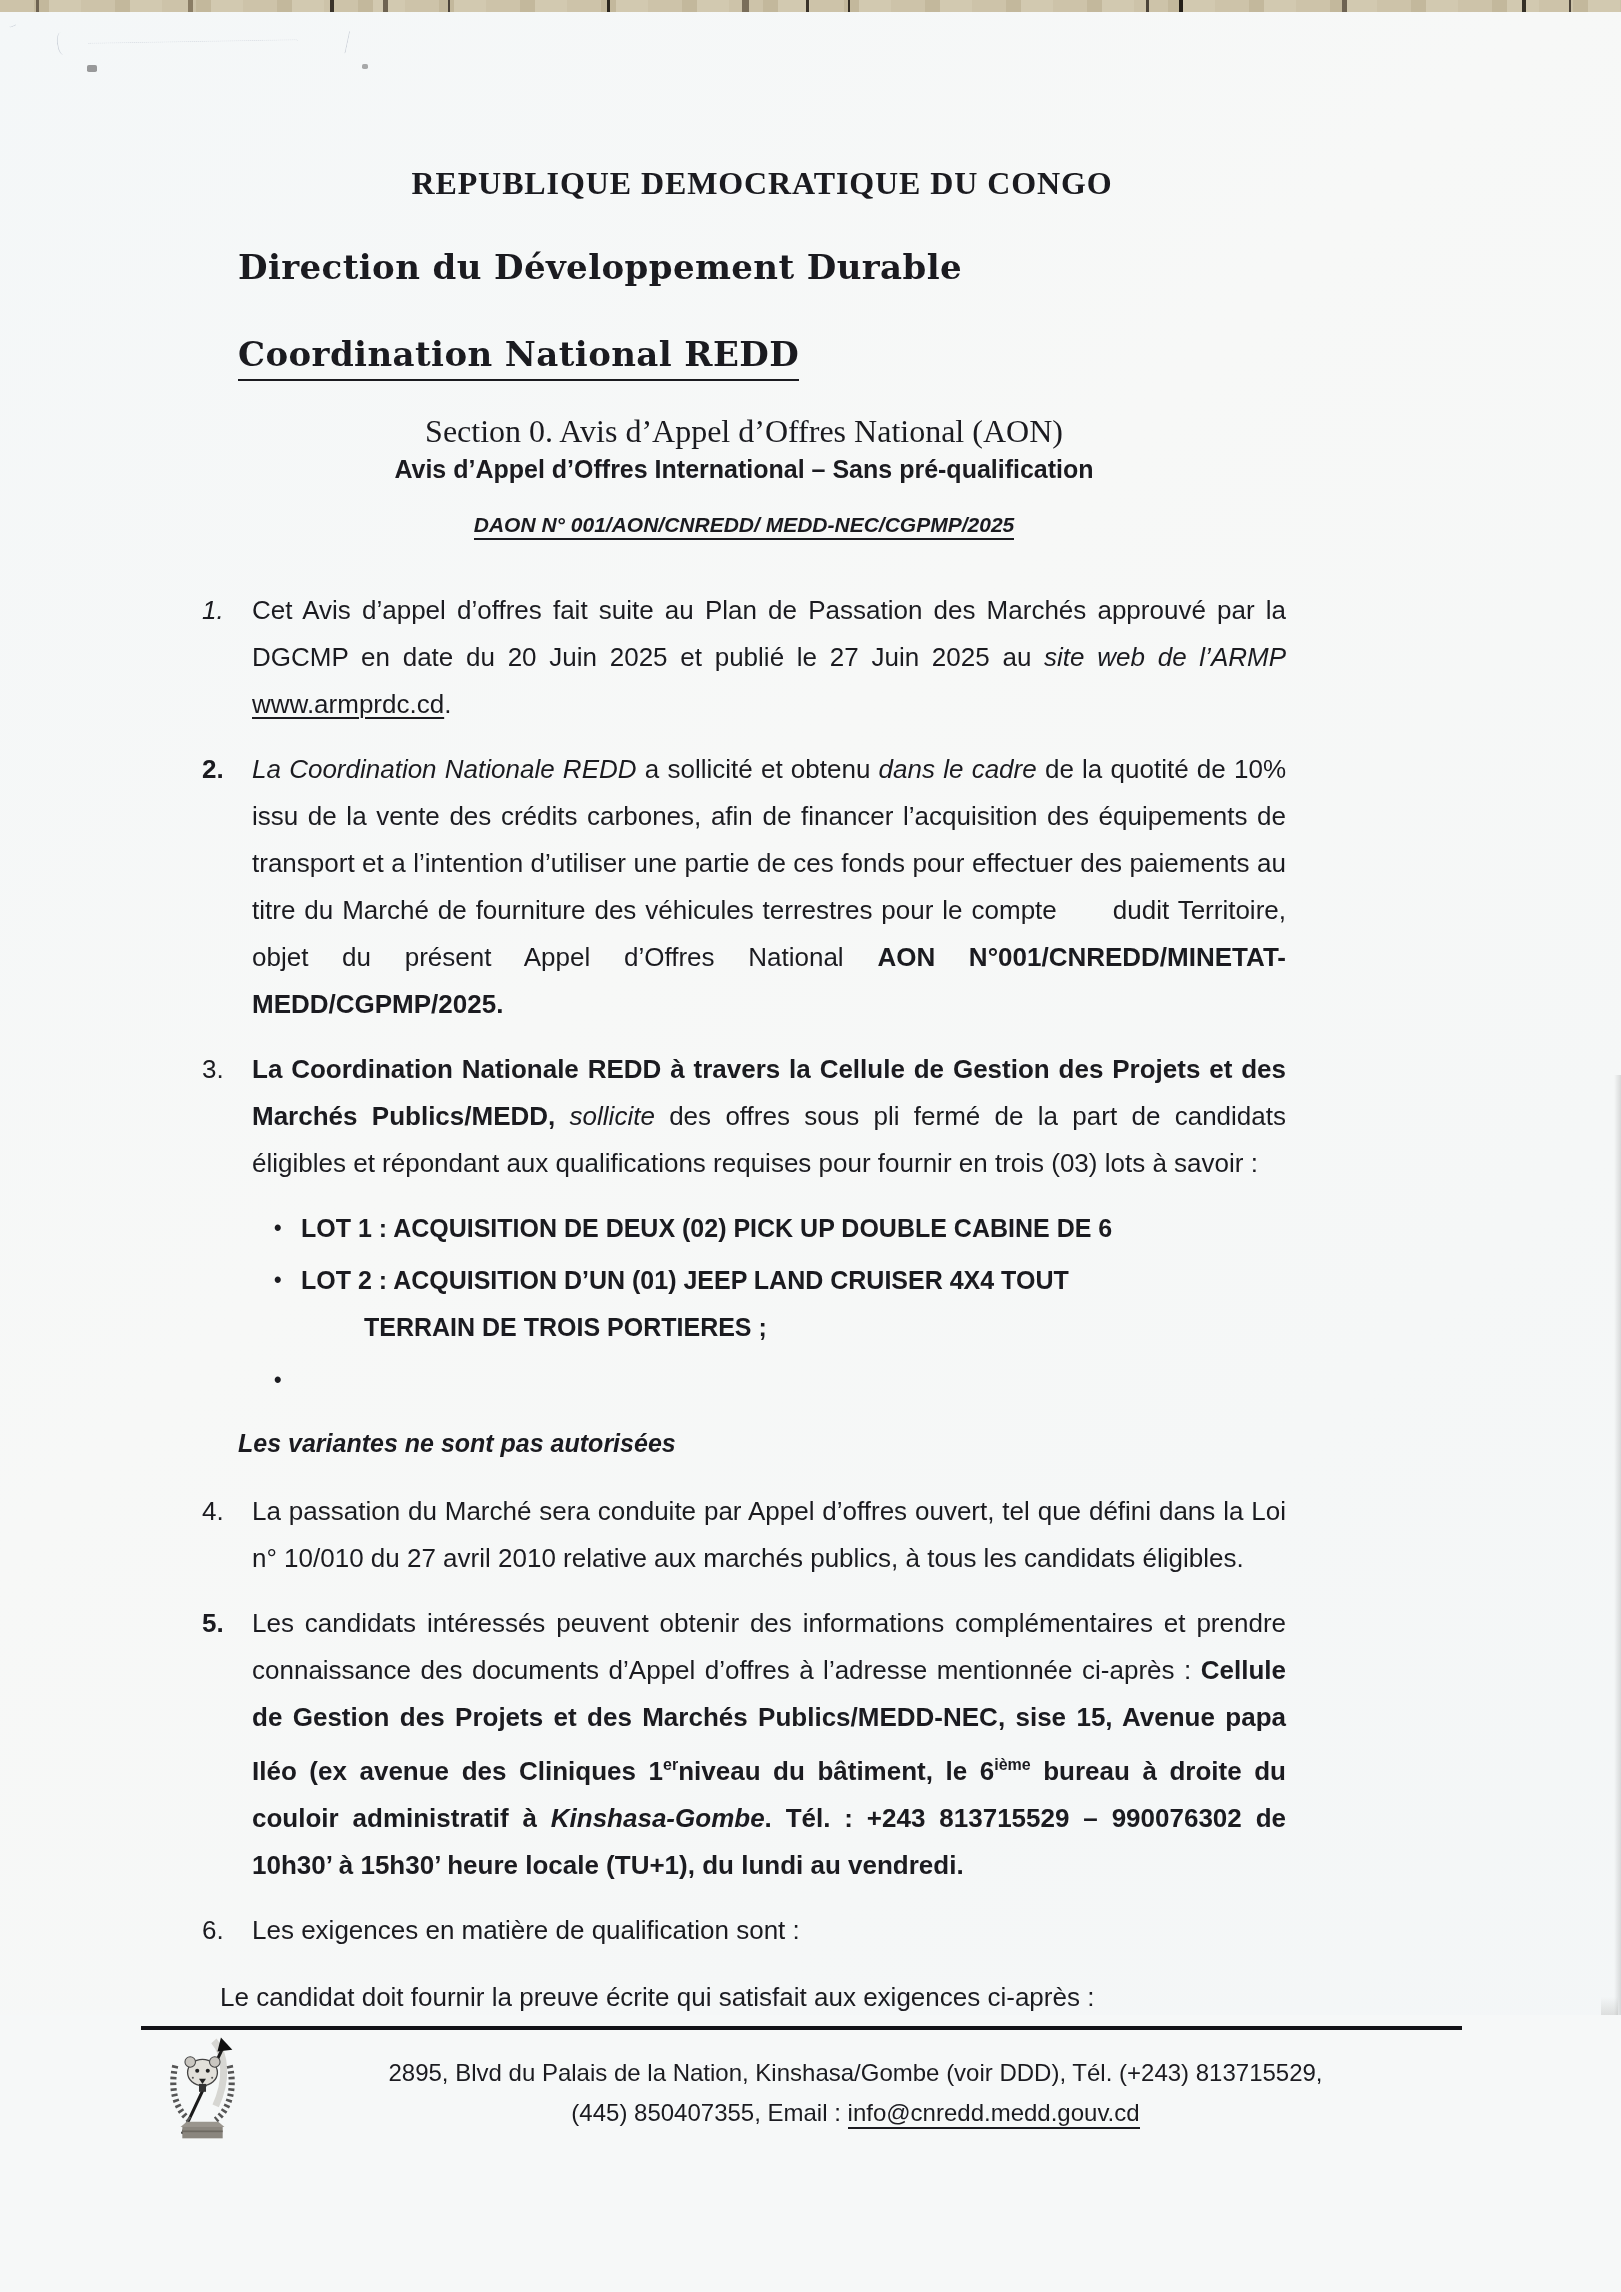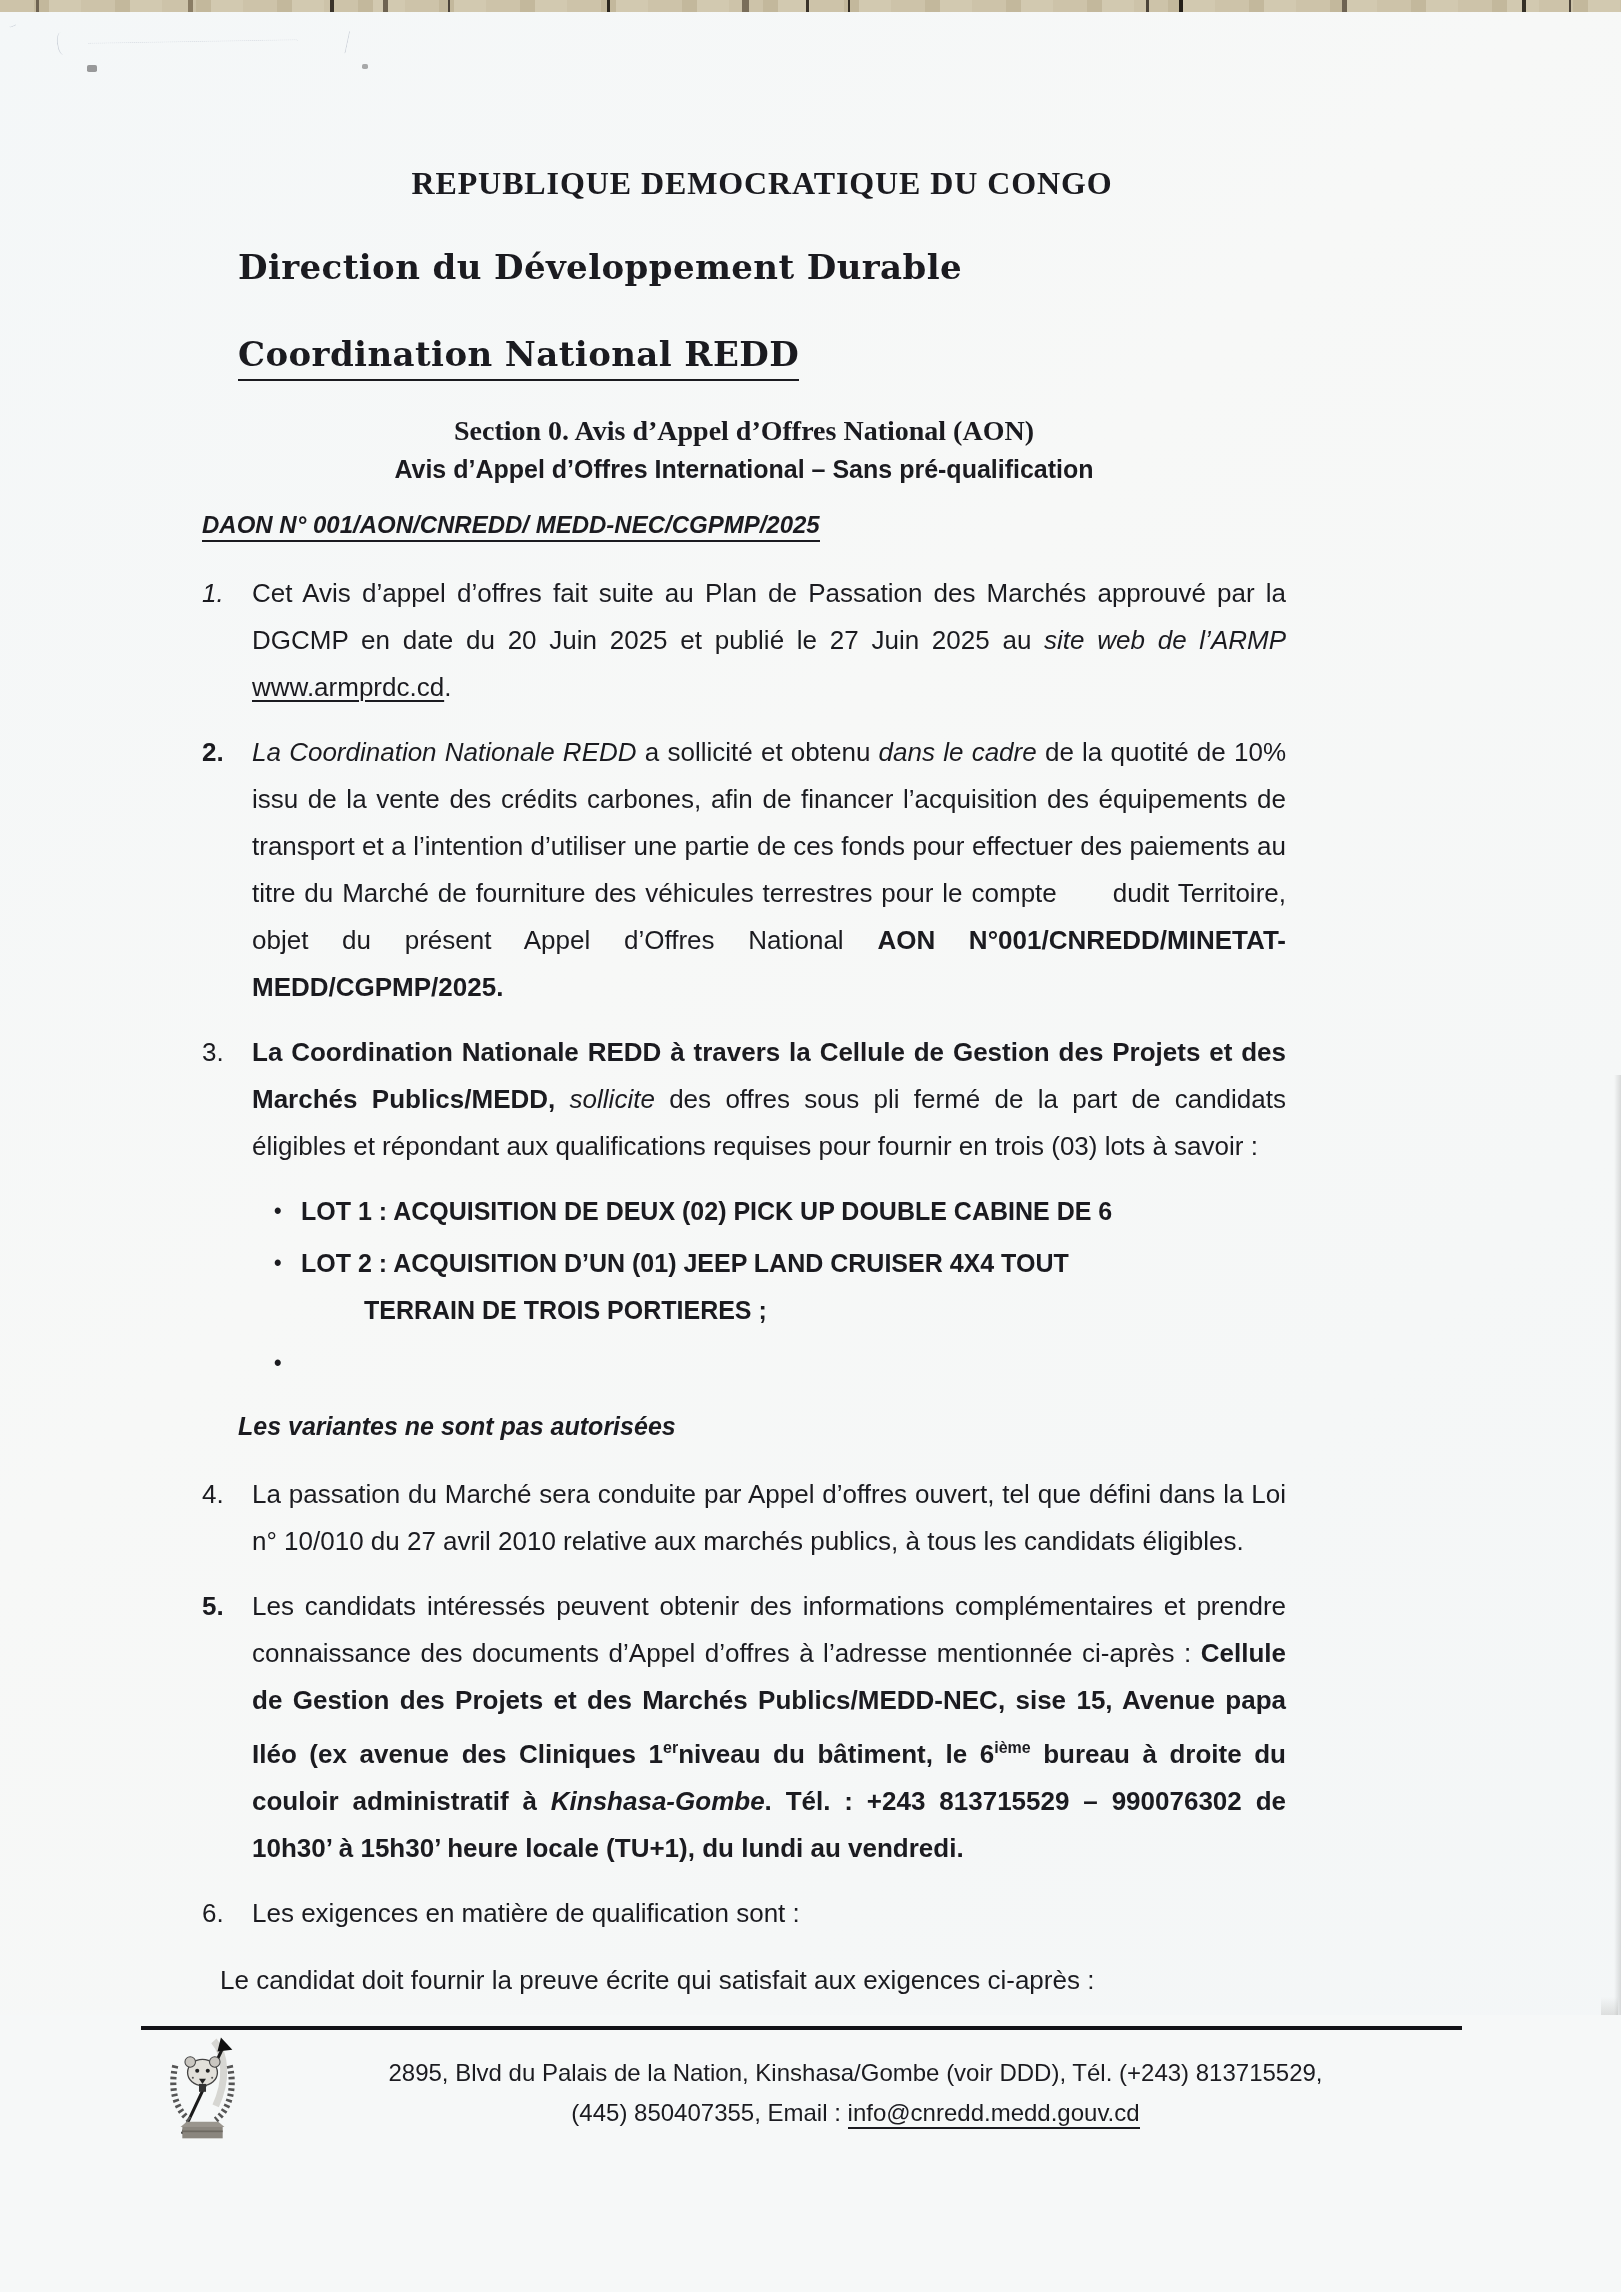--- a/index.html
+++ b/index.html
@@ -33,24 +33,24 @@
   
   .content{position:absolute;top:164px;left:202px;width:1084px;}
   .t-country{font-family:"Liberation Serif","DejaVu Serif",serif;font-weight:bold;
     font-size:32px;line-height:38px;text-align:center;letter-spacing:0.9px;margin:0 0 9px 36px;}
   .t-script{font-family:"DejaVu Serif","Liberation Serif",serif;font-weight:bold;
     font-size:34px;line-height:43px;text-align:left;letter-spacing:0.4px;margin-left:36px;margin-top:44px;}
   .t-script .inner{display:inline-block;}
   .t-script.u .inner{border-bottom:2.7px solid var(--ink);padding-bottom:2.7px;}
   .t-script{margin-bottom:3.6px;}
   .t-script.u{margin-bottom:34px;}
-  .t-sec1{font-family:"Liberation Serif","DejaVu Serif",serif;font-weight:bold;
-    font-size:28px;line-height:32px;text-align:center;margin-bottom:7.2px;}
+  .t-sec1{font-family:"Liberation Serif","DejaVu Serif",serif;font-weight:normal;
+    font-size:32px;line-height:32px;text-align:center;margin-bottom:7.2px;}
   .t-sec2{font-weight:bold;font-size:25px;line-height:30px;text-align:center;margin-bottom:25px;}
-  .t-daon{font-weight:bold;font-style:italic;font-size:24px;line-height:32px;text-align:left;margin-bottom:29px;}
+  .t-daon{font-weight:bold;font-style:italic;font-size:21px;line-height:32px;text-align:center;margin-bottom:46px;}
   .t-daon .inner{border-bottom:2.7px solid var(--ink);padding-bottom:1.8px;}
   .para{display:flex;font-size:26px;line-height:47px;margin-bottom:18px;}
   .pnum{flex:0 0 50px;}
   .pnum.it{font-style:italic;}
   .pnum.b{font-weight:bold;}
   .ptxt{flex:1;text-align:justify;}
   .it{font-style:italic;}
   .b{font-weight:bold;}
   .bi{font-weight:bold;font-style:italic;}
   .link{text-decoration:underline;text-decoration-thickness:1.8px;text-underline-offset:3.6px;}

